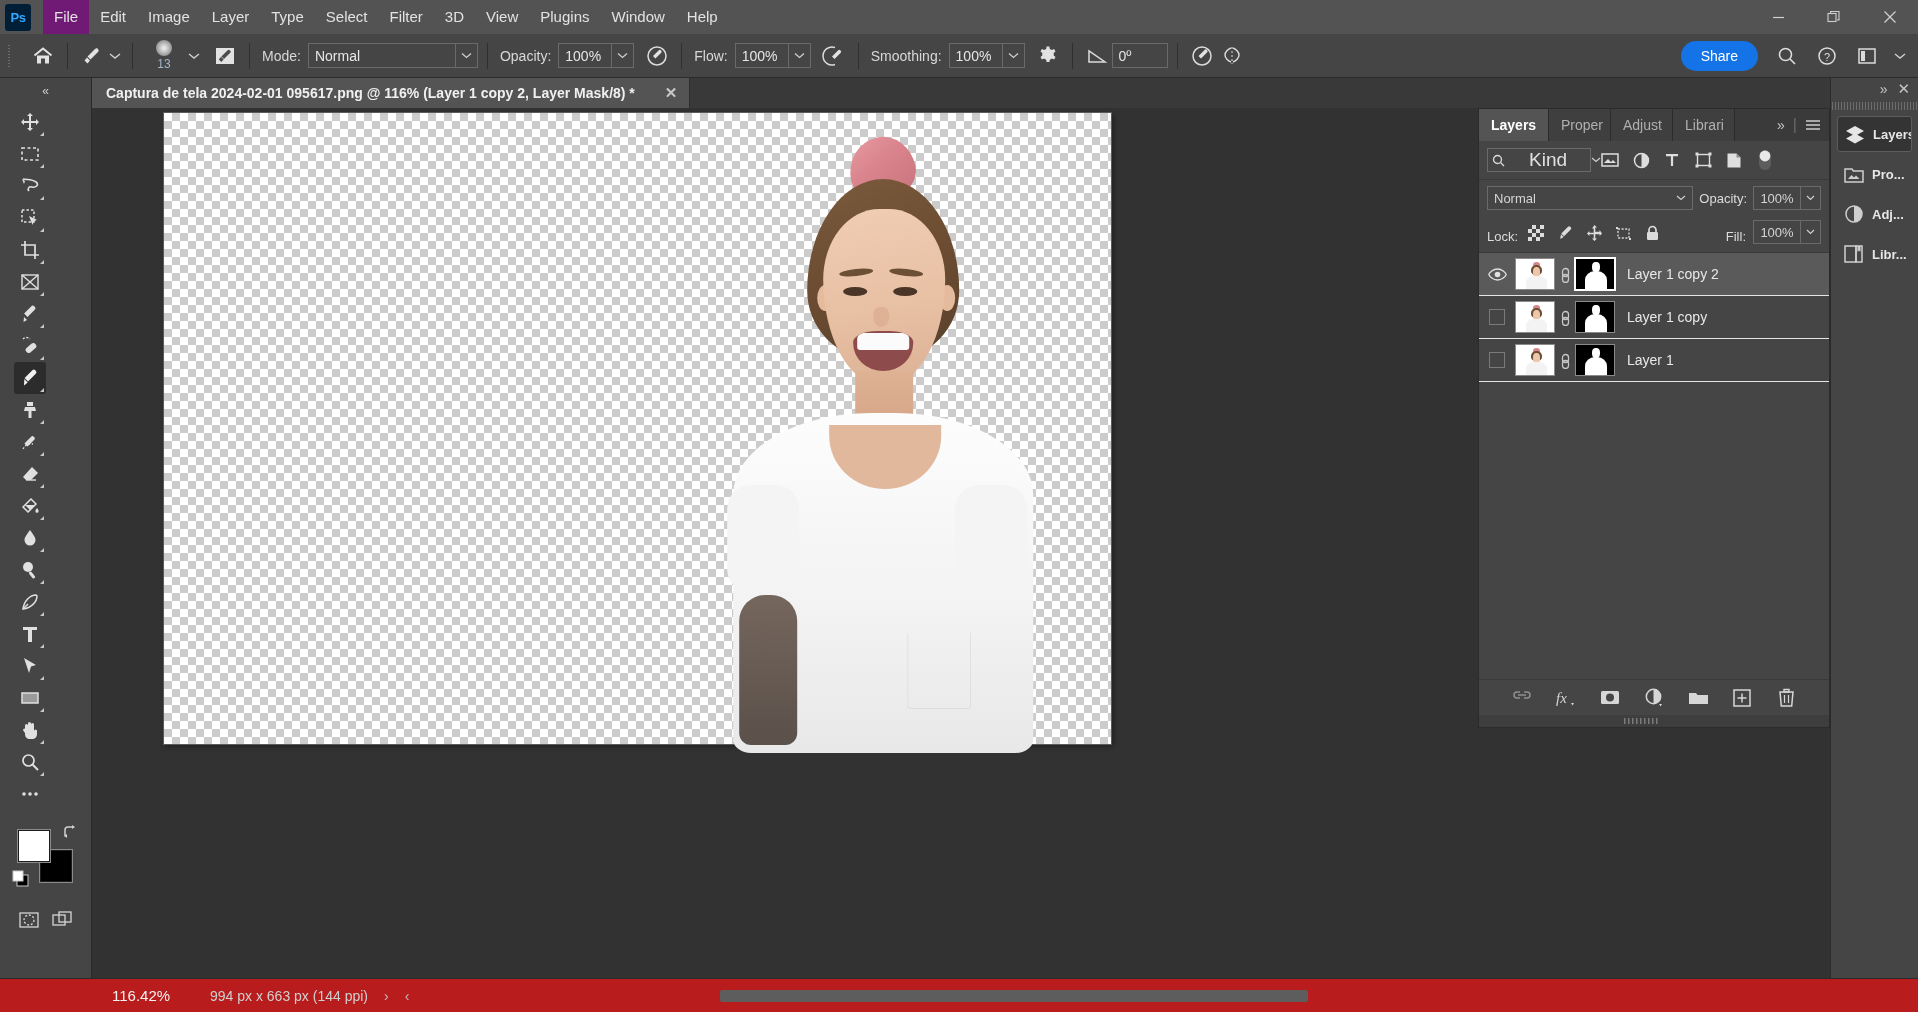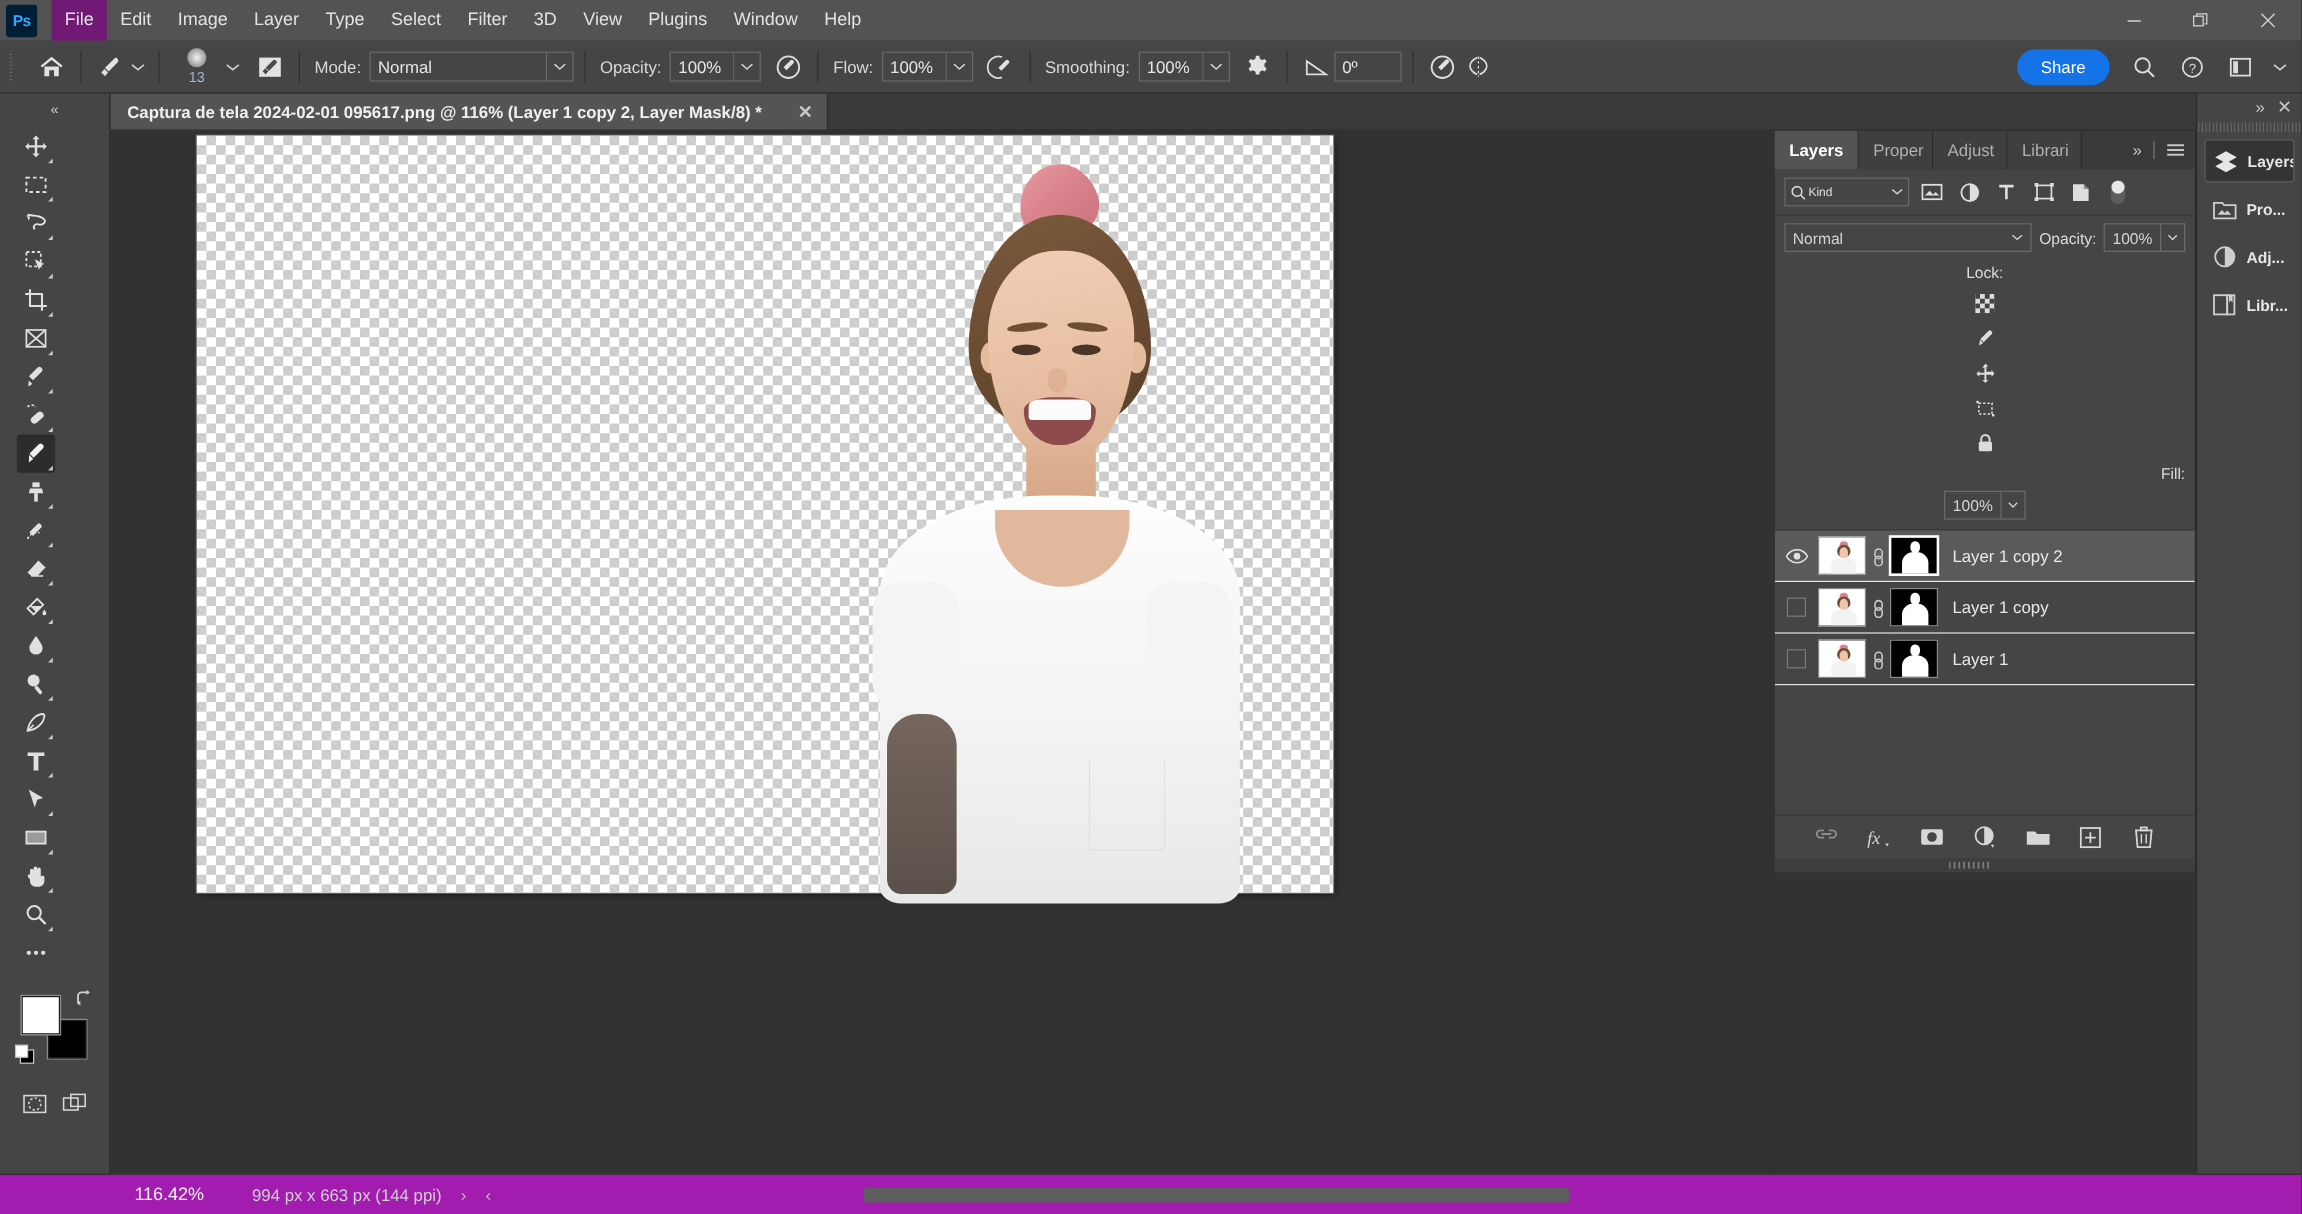--- a/index.html
+++ b/index.html
@@ -221,42 +221,42 @@
     color: #b0b0b0; background: #3f3f3f; border-right: 1px solid #2b2b2b;
     max-width: 62px; overflow: hidden; white-space: nowrap;
   }
   .p-tab.active { background: #545454; color: #fff; font-weight: bold; max-width: 70px; }
   .p-tab-actions { margin-left: auto; display: flex; align-items: center; gap: 8px; padding-right: 8px; color: #c5c5c5; }
   .filter-row {
     display: flex; align-items: center; gap: 7px; padding: 7px 8px;
     border-bottom: 1px solid #3a3a3a;
   }
   .kind-select {
-    display: flex; align-items: center; gap: 2px; background: #454545;
+    display: flex; align-items: center; gap: 24px; background: #454545;
     border: 1px solid #6a6a6a; height: 24px; width: 104px; padding: 0 4px;
-    font-size: 10px; color: #e0e0e0;
+    font-size: 19px; color: #e0e0e0;
   }
   .kind-select .label { flex: 1; }
   .ftr-icon { width: 24px; height: 24px; display: flex; align-items: center; justify-content: center; color: #dedede; }
   .blend-row { display: flex; align-items: center; gap: 6px; padding: 6px 8px; }
   .blend-select {
     flex: 1; display: flex; align-items: center; background: #454545;
     border: 1px solid #6a6a6a; height: 24px; padding: 0 6px; font-size: 13px;
   }
   .blend-select .bs-label { flex: 1; }
   .small-label { font-size: 13px; color: #dcdcdc; white-space: nowrap; }
   .mini-field {
     background: #454545; border: 1px solid #6a6a6a; height: 24px; width: 48px;
     display: flex; align-items: center; justify-content: center; font-size: 13px;
   }
   .mini-arrow {
     border: 1px solid #6a6a6a; border-left: none; height: 24px; width: 20px;
     display: flex; align-items: center; justify-content: center;
   }
-  .lock-row { display: flex; align-items: center; gap: 7px; padding: 4px 8px 8px 8px; flex-direction: column; }
+  .lock-row { display: flex; align-items: flex-end; gap: 7px; padding: 4px 8px 8px 8px; }
   .lock-icon { width: 22px; height: 22px; display: flex; align-items: center; justify-content: center; color: #dcdcdc; }
 
   .layer-list { flex: 1; overflow: hidden; background: #454545; border-top: 1px solid #3a3a3a; }
   .layer-row {
     display: flex; align-items: center; height: 43px;
     border-bottom: 1px solid #e5e5e5; padding-right: 6px;
   }
   .layer-row.selected { background: #5a5a5a; }
   .eye-cell { width: 36px; display: flex; align-items: center; justify-content: center; }
   .eye-box { width: 16px; height: 16px; border: 1px solid #7a7a7a; }
@@ -296,21 +296,21 @@
   .dock-item {
     display: flex; align-items: center; gap: 7px; height: 36px;
     margin: 4px 6px; padding-left: 6px; border-radius: 3px; color: #e6e6e6;
   }
   .dock-item.active { background: #343434; border: 1px solid #5d5d5d; }
   .dock-label { font-size: 13px; font-weight: bold; white-space: nowrap; overflow: hidden; }
 
   
   .statusbar {
     position: absolute; left: 0; right: 0; bottom: 0; height: 34px;
-    background: #a21caf; display: flex; align-items: center;
+    background: #b91c1c; display: flex; align-items: center;
     border-top: 1px solid #2b2b2b;
   }
   .zoom-field {
     width: 92px; margin-left: 100px; font-size: 15px; color: #f2f2f2;
     padding-left: 12px;
   }
   .doc-size { font-size: 14px; color: #d0d0d0; margin-left: 18px; white-space: nowrap; }
   .sb-arrow { color: #bfbfbf; font-size: 14px; margin-left: 16px; }
   .hscroll {
     position: absolute; left: 720px; right: 610px; height: 12px; top: 11px;

